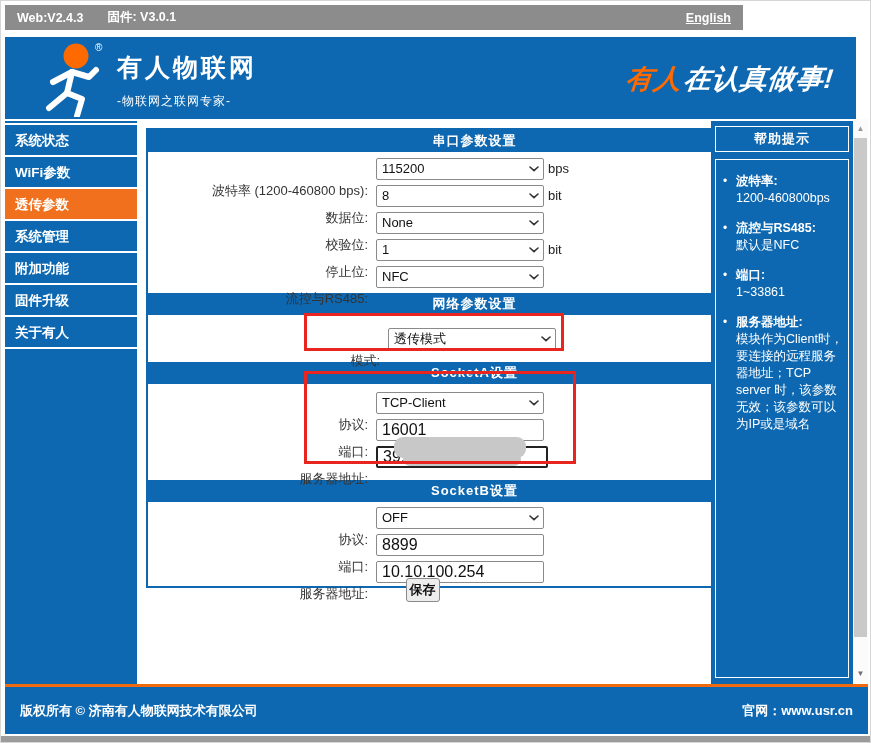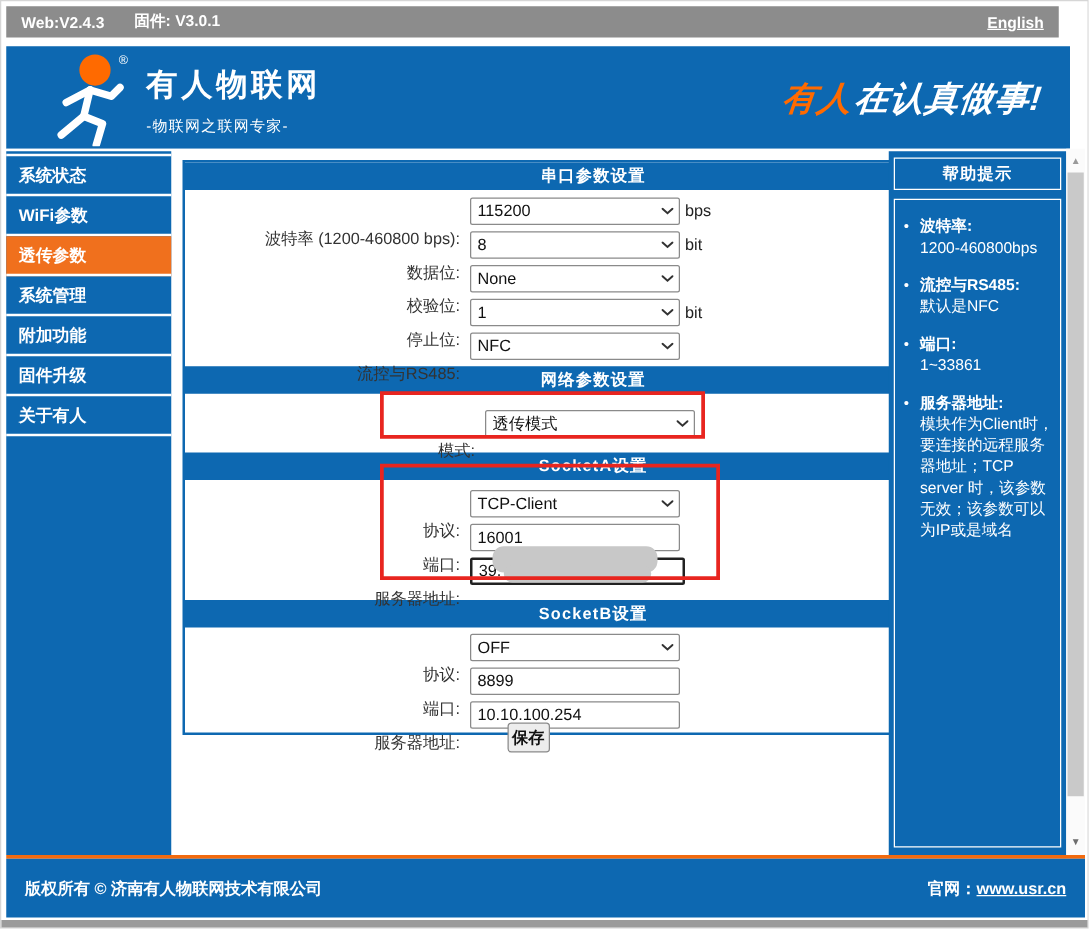--- a/index.html
+++ b/index.html
@@ -1,21 +1,21 @@
 <!DOCTYPE html>
 <html><head>
 <meta charset="utf-8">
 <style>
   * { margin:0; padding:0; box-sizing:border-box; }
   html,body { width:871px; height:743px; background:#fff; }
   body { font-family:"Liberation Sans","DejaVu Sans",sans-serif; }
   .viewport { position:relative; width:871px; height:743px; background:#fff; border:1px solid #d6d6d6; overflow:hidden; }
 
   
-  .topbar { position:absolute; left:4px; top:4px; width:842px; height:25px; background:#8c8c8c;
+  .topbar { position:absolute; left:4px; top:4px; width:738px; height:25px; background:#8c8c8c;
             display:flex; align-items:center; padding:0 12px; color:#fff; font-size:12.5px; font-weight:bold; }
   .topbar .fw { margin-left:24px; }
   .topbar .eng { margin-left:auto; color:#fff; text-decoration:underline; cursor:pointer; }
 
   
   .header { position:absolute; left:4px; top:36px; width:851px; height:82px; background:#0d68b1; }
   .logo { position:absolute; left:34px; top:4px; width:70px; height:76px; }
   .brand { position:absolute; left:112px; top:14px; color:#fff; }
   .brand .title { font-size:25px; font-weight:bold; letter-spacing:3px; }
   .brand .subtitle { font-size:12px; margin-top:9px; letter-spacing:1px; }
@@ -42,21 +42,21 @@
   .sec-rows.s1 { padding:10px 12px; }
   .sec-rows.s2 { padding:5px 0 10px 0; }
   .sec-rows.s3 { padding:2px 0 1px 0; }
   .frow { height:27px; display:flex; align-items:center; }
   .flabel { width:228px; text-align:right; padding-right:8px; font-size:13px; color:#333; white-space:nowrap;margin-top:45px; }
   .ctrl { position:relative; width:168px; height:22px; }
   .ctrl select { width:168px; height:22px; font-size:13px; font-family:inherit; color:#111;
                  border:1px solid #8a8a8a; border-radius:2px; background:#fff;
                  appearance:none; -webkit-appearance:none; padding:0 20px 0 5px; }
   .ctrl .chev { position:absolute; right:5px; top:8px; pointer-events:none; line-height:0; }
-  .ctrl input { width:168px; height:22px; font-size:13px; font-family:inherit; color:#111;
+  .ctrl input { width:168px; height:22px; font-size:16px; font-family:inherit; color:#111;
                 border:1px solid #8a8a8a; border-radius:2px; padding:0 5px; }
   .ctrl input.focused { border:2px solid #222; width:172px; }
   .unit { margin-left:4px; font-size:13px; color:#222; }
   .save-row { position:absolute; left:6px; top:457px; width:553px; text-align:center; }
   .save-row button { font-size:13px; font-family:inherit; color:#111; background:#ededed;
                      border:1px solid #8a8a8a; border-radius:3px; padding:2px 3px; cursor:pointer;font-weight:bold; }
 
   
   .redbox { position:absolute; border:3px solid #e8251f; pointer-events:none; z-index:5; }
   .redbox.b1 { left:164px; top:192px; width:260px; height:38px; }
@@ -81,21 +81,21 @@
             text-align:center; line-height:16px; cursor:pointer; }
   .sb-up { top:2px; }
   .sb-down { bottom:2px; color:#6e6e6e; }
   .sb-thumb { position:absolute; left:1px; top:19px; width:13px; height:499px; background:#c9c9c9; cursor:pointer; }
 
   
   .orange-line { position:absolute; left:4px; top:683px; width:863px; height:3px; background:#f26a0e; }
   .footer { position:absolute; left:4px; top:686px; width:863px; height:47px; background:#0d68b1;
             display:flex; align-items:center; justify-content:space-between; padding:0 15px;
             color:#fff; font-size:13px; font-weight:bold; }
-  .footer .site a { color:#fff; text-decoration:underline; cursor:pointer; }
+  .footer .site a { color:#fff; cursor:pointer; }
   .bottom-strip { position:absolute; left:0; top:735px; width:871px; height:8px; background:#9b9b9b; }
 </style>
 </head>
 <body>
 
 <div class="viewport">
 
   <div class="topbar">
     <span>Web:V2.4.3</span>
     <span class="fw">固件: V3.0.1</span>

